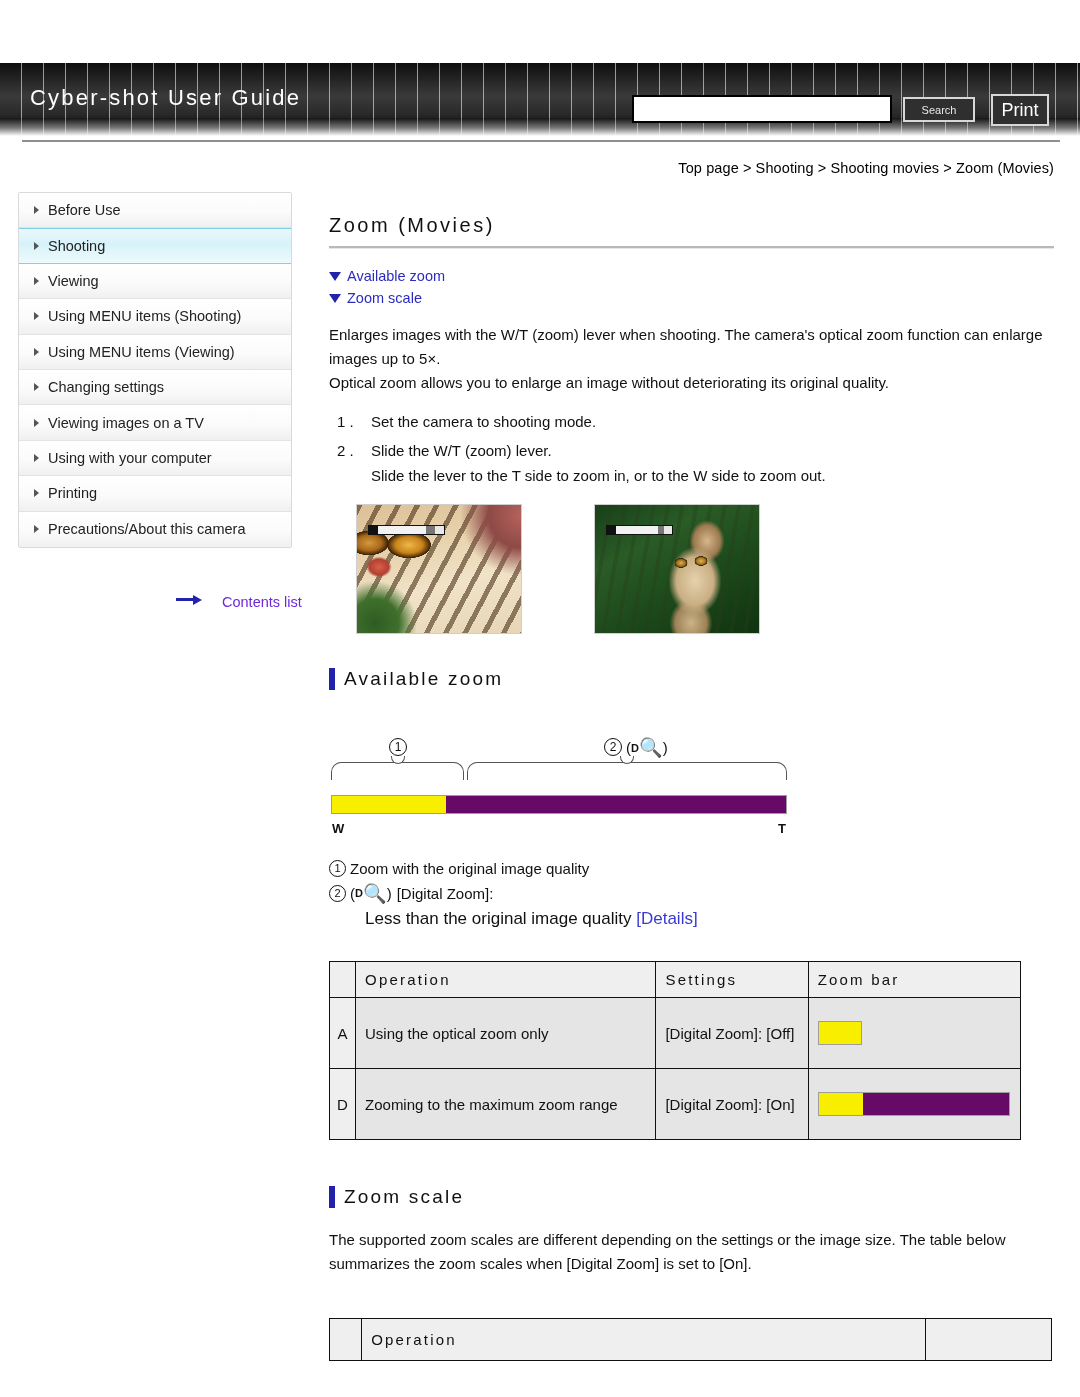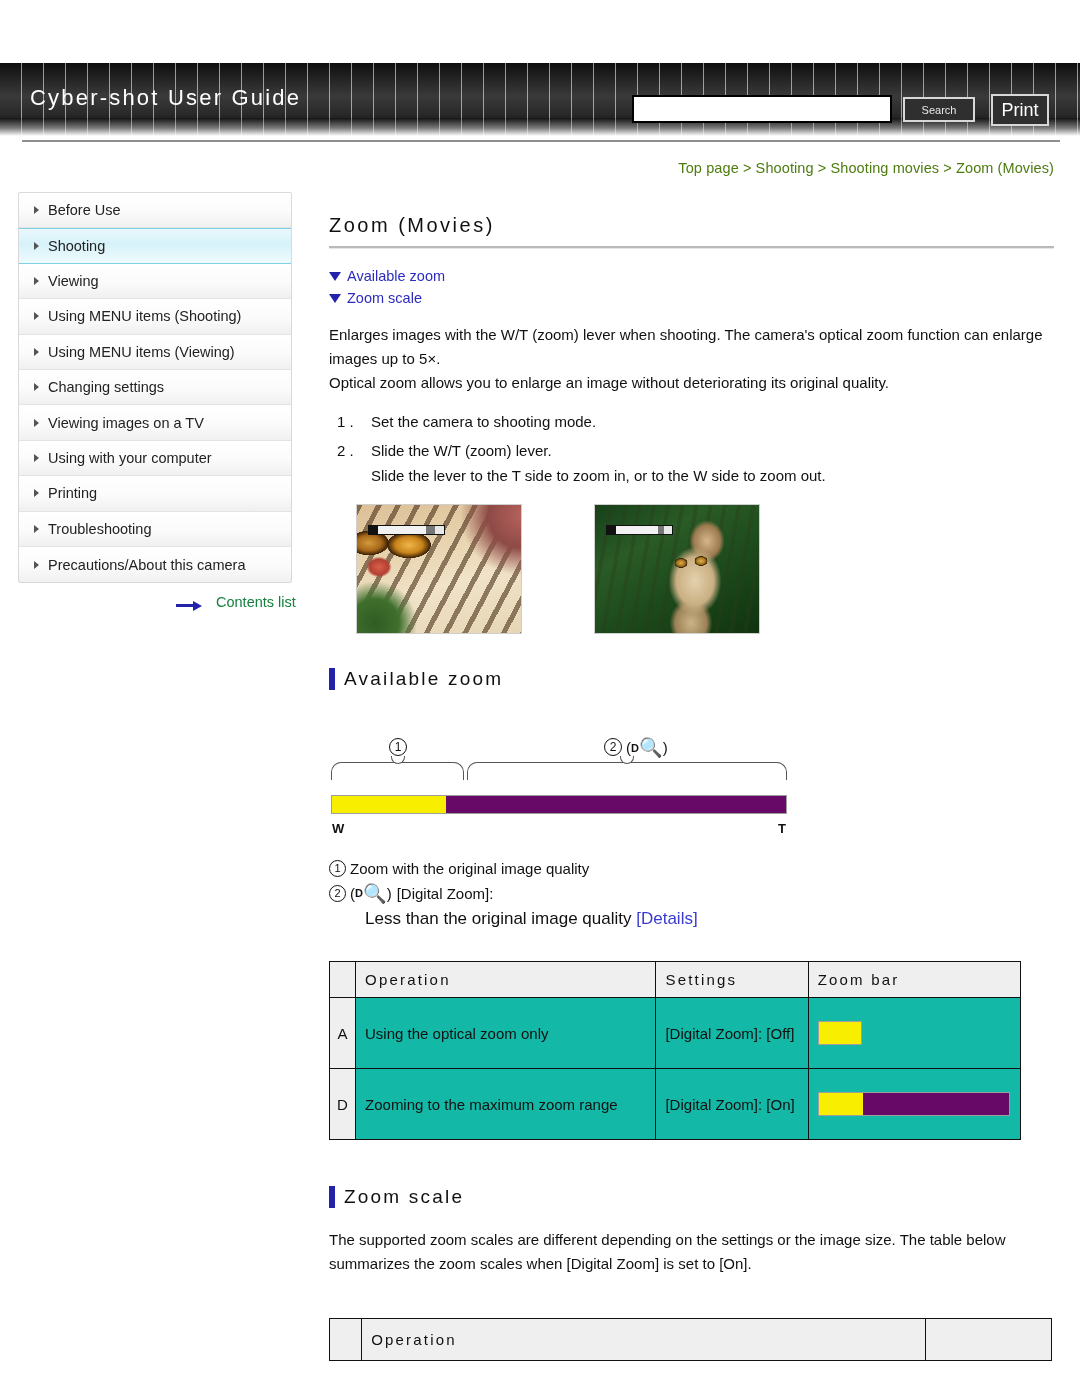--- a/index.html
+++ b/index.html
@@ -71,32 +71,32 @@
   .nav-item .tri {
     position:absolute; left:15px; top:50%; transform:translateY(-50%);
     width:0;height:0; border-left:5px solid #555;
     border-top:4px solid transparent; border-bottom:4px solid transparent;
   }
   .nav-item.active {
     background:linear-gradient(to bottom,#e9f8fc 0%,#d7f2fa 45%,#eefbfd 100%);
     border-top:1px solid #7fd2e6; border-bottom:1px solid #7fd2e6;
   }
   .contents-link {
-    position:absolute; left:176px; top:594px; font-size:14.5px; color:#15803d;
-    display:flex; align-items:flex-end; gap:14px; cursor:pointer;
+    position:absolute; left:176px; top:594px; font-size:14.5px; color:#6d28d9;
+    display:flex; align-items:flex-start; gap:20px; cursor:pointer;
   }
   .arrow-ico { display:inline-block; width:26px; height:10px; position:relative; }
   .arrow-ico:before { content:""; position:absolute; left:0; top:4px; width:19px; height:3px; background:#2222aa; }
   .arrow-ico:after { content:""; position:absolute; left:17px; top:0.5px; width:0;height:0;
      border-left:9px solid #2222aa; border-top:5px solid transparent; border-bottom:5px solid transparent; }
 
   
   .main { position:absolute; left:329px; top:160px; width:725px; }
   .breadcrumb {
-    text-align:right; font-size:14.5px; color:#4d7c0f; letter-spacing:0.1px;
+    text-align:right; font-size:14.5px; color:#000000; letter-spacing:0.1px;
     margin-bottom:38px; cursor:pointer;
   }
   h1.page-title {
     margin:0 0 0 0; font-size:20px; font-weight:normal; color:#111;
     letter-spacing:2.5px; font-family:"Liberation Sans", sans-serif;
   }
   .title-rule { margin-top:9px; height:3px; background:#b9b9b9; border-bottom:1px solid #e6e6e6; }
   .anchors { margin-top:16px; }
   .anchor-link {
     display:flex; align-items:center; gap:6px; color:#2b2bc0;
@@ -151,21 +151,21 @@
   .leg-row { display:flex; align-items:flex-start; font-size:15px; color:#111; line-height:25px; }
   .leg-circ { width:17px; height:17px; border:1.5px solid #111; border-radius:50%;
      font-size:11px; display:flex; align-items:center; justify-content:center; margin-right:4px; margin-top:4px; flex:0 0 auto;}
   .leg-sub { padding-left:36px; font-size:17px; line-height:25px; color:#111; }
   .lnk { color:#3a3ad0; cursor:pointer; }
 
   
   table.dt { border-collapse:collapse; margin-top:30px; border:1.5px solid #111; width:692px; }
   table.dt th, table.dt td { border:1.5px solid #111; padding:0 9px; font-size:15px; color:#111; text-align:left; vertical-align:middle; }
   table.dt thead th { background:#efefef; height:36px; letter-spacing:2.2px; font-weight:normal; font-size:15px; }
-  table.dt tbody td { height:71px; background:#14b8a6; }
+  table.dt tbody td { height:71px; background:#e5e5e5; }
   table.dt tbody td.idx { background:#efefef; width:26px; text-align:center; padding:0; }
   .cell-op { width:300px; }
   .cell-set { width:152px; }
   .cell-zb { width:212px; }
   .tbar { display:flex; border:1px solid #9e9e9e; height:24px; }
   .tbar .yellow { background:#f7ee00; }
   .tbar .purple { background:#670a67; }
 
   table.dt2 { border-collapse:collapse; margin-top:42px; border:1.5px solid #111; width:723px; }
   table.dt2 th { border:1.5px solid #111; background:#efefef; height:42px; padding:0 9px;
@@ -216,24 +216,20 @@
       <span class="tri"></span>
       <span>Viewing images on a TV</span>
     </div>
     <div class="nav-item">
       <span class="tri"></span>
       <span>Using with your computer</span>
     </div>
     <div class="nav-item">
       <span class="tri"></span>
       <span>Printing</span>
-    </div>
-    <div class="nav-item">
-      <span class="tri"></span>
-      <span>Troubleshooting</span>
     </div>
     <div class="nav-item">
       <span class="tri"></span>
       <span>Precautions/About this camera</span>
     </div>
   </nav>
 
   <div class="contents-link">
     <span class="arrow-ico"></span>
     <span>Contents list</span>

